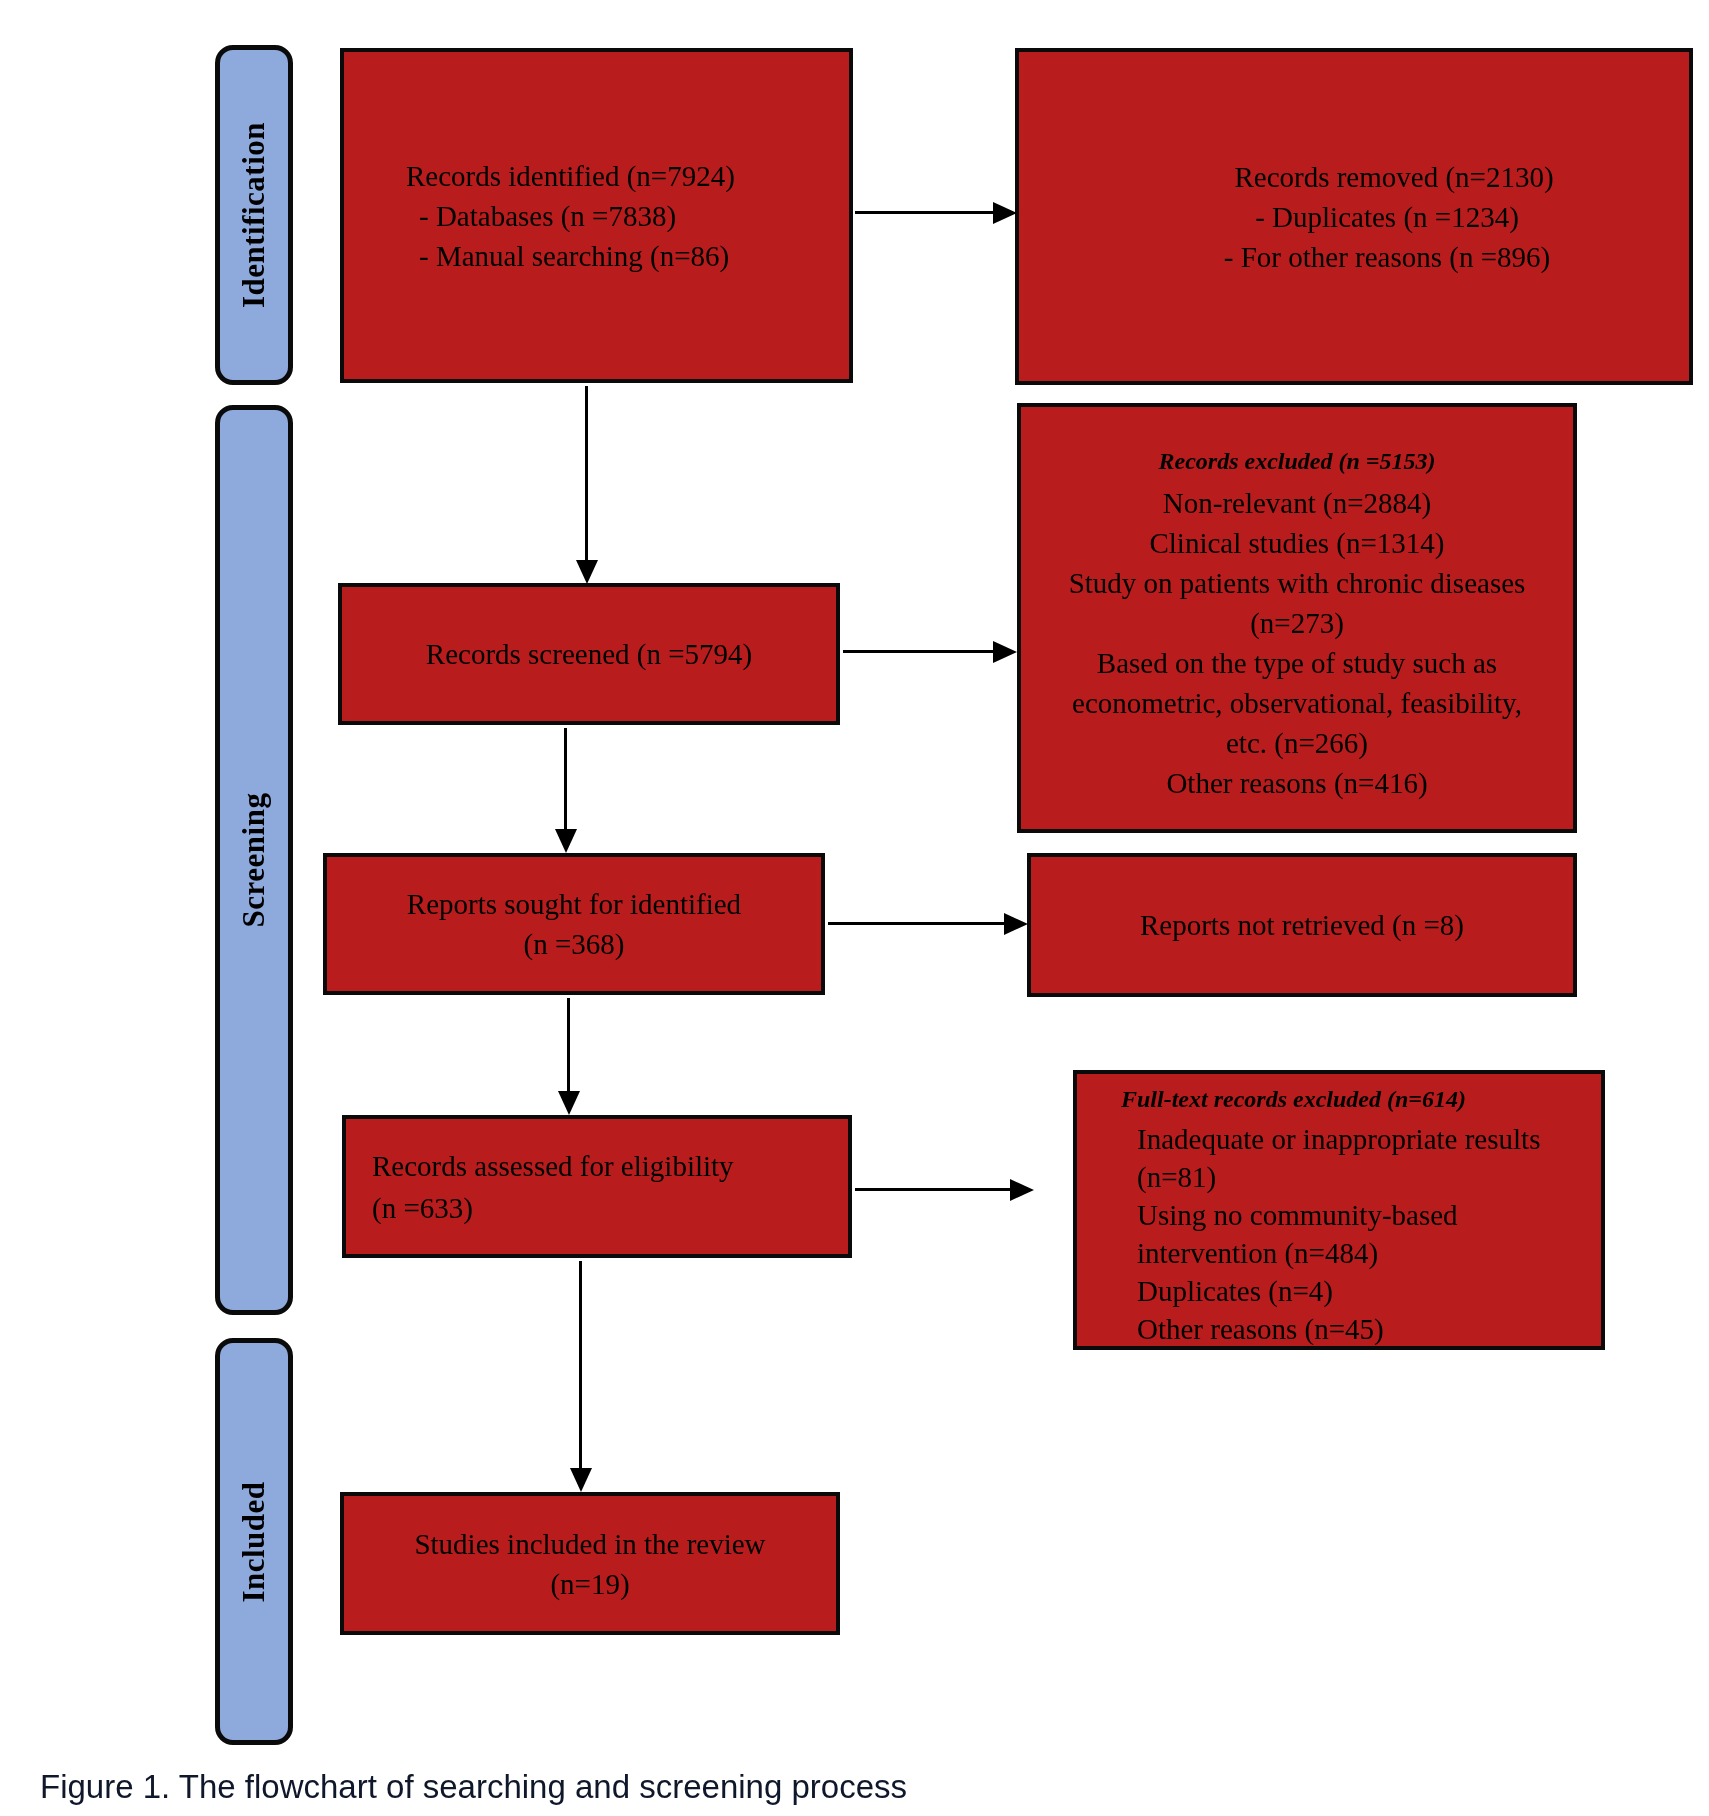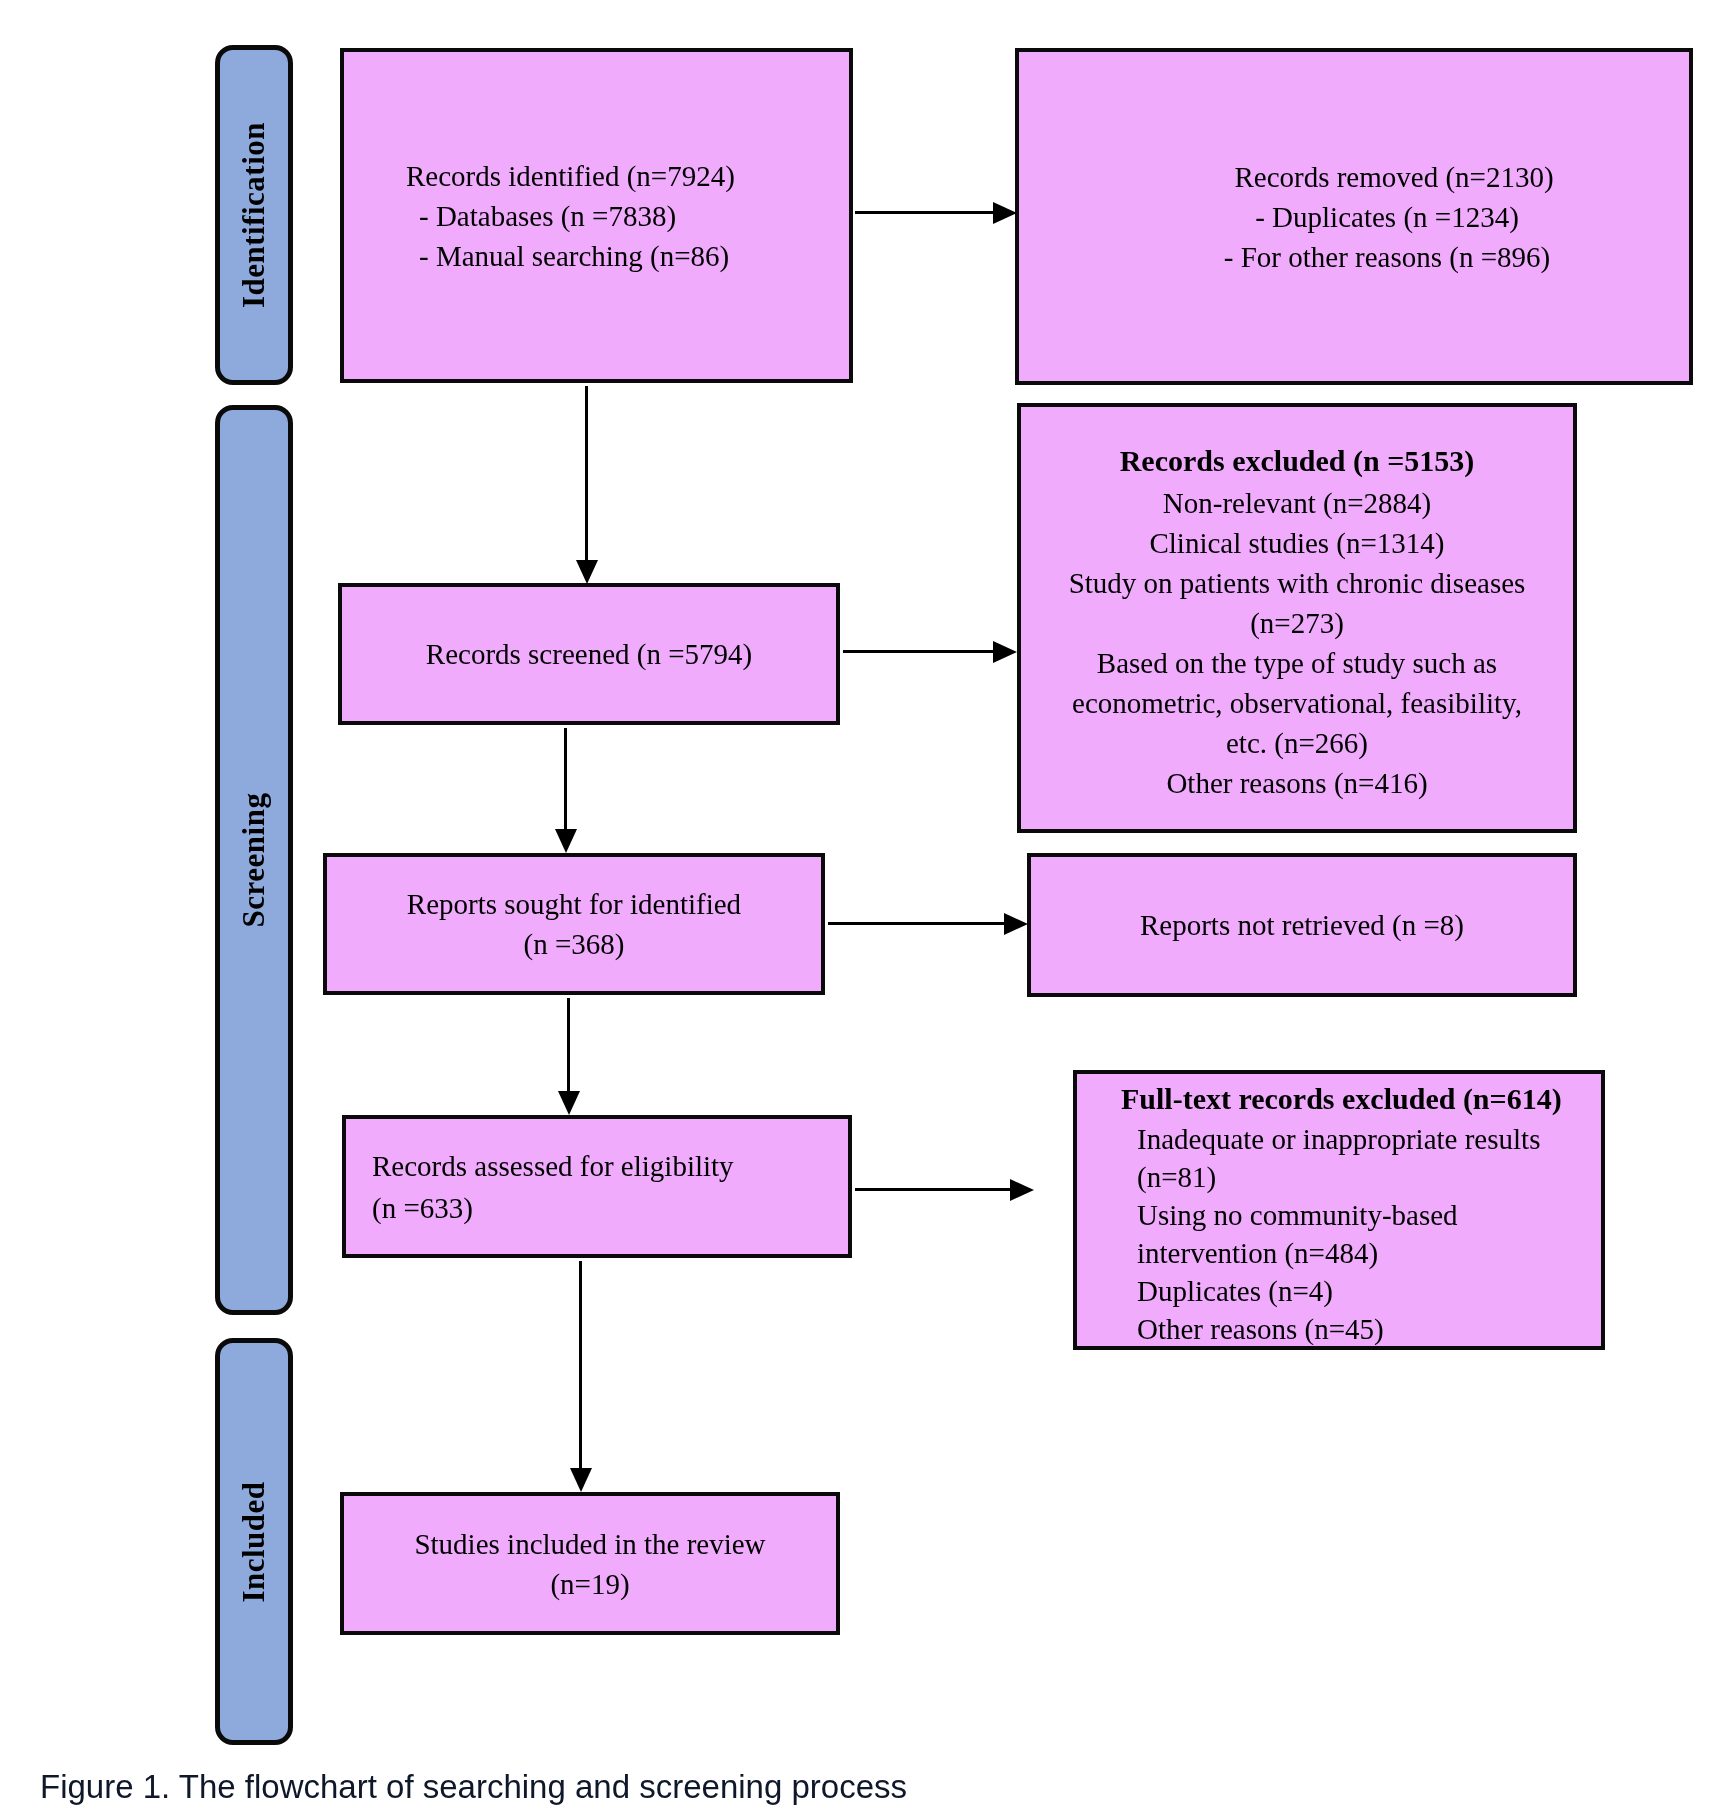--- a/index.html
+++ b/index.html
@@ -28,39 +28,39 @@
     white-space: nowrap;
     font-weight: bold;
     font-size: 31px;
     letter-spacing: 0.5px;
   }
 
   
   .box {
     position: absolute;
     box-sizing: border-box;
-    background: #f0abfc;
+    background: #b91c1c;
     border: 4px solid #0a0a0a;
     font-size: 29px;
     line-height: 40px;
   }
   .box.center {
     display: flex;
     flex-direction: column;
     align-items: center;
     justify-content: center;
     text-align: center;
   }
   .box.leftcol {
     display: flex;
     flex-direction: column;
     justify-content: center;
     text-align: left;
   }
-  .bold { font-weight: bold; font-size: 30px; line-height: 44px; }
+  .bold { font-weight: bold; font-size: 24px; line-height: 44px; font-style: italic; }
 
   #box-identified { left: 340px; top: 48px;  width: 513px; height: 335px; padding-left: 62px; }
   #box-identified .item { margin-left: 13px; }
 
   #box-removed { left: 1015px; top: 48px; width: 678px; height: 337px; padding-left: 66px; text-align: center; }
   #box-removed .btitle { margin-left: 14px; }
 
   #box-screened { left: 338px; top: 583px; width: 502px; height: 142px; }
 
   #box-excluded { left: 1017px; top: 403px; width: 560px; height: 430px;

